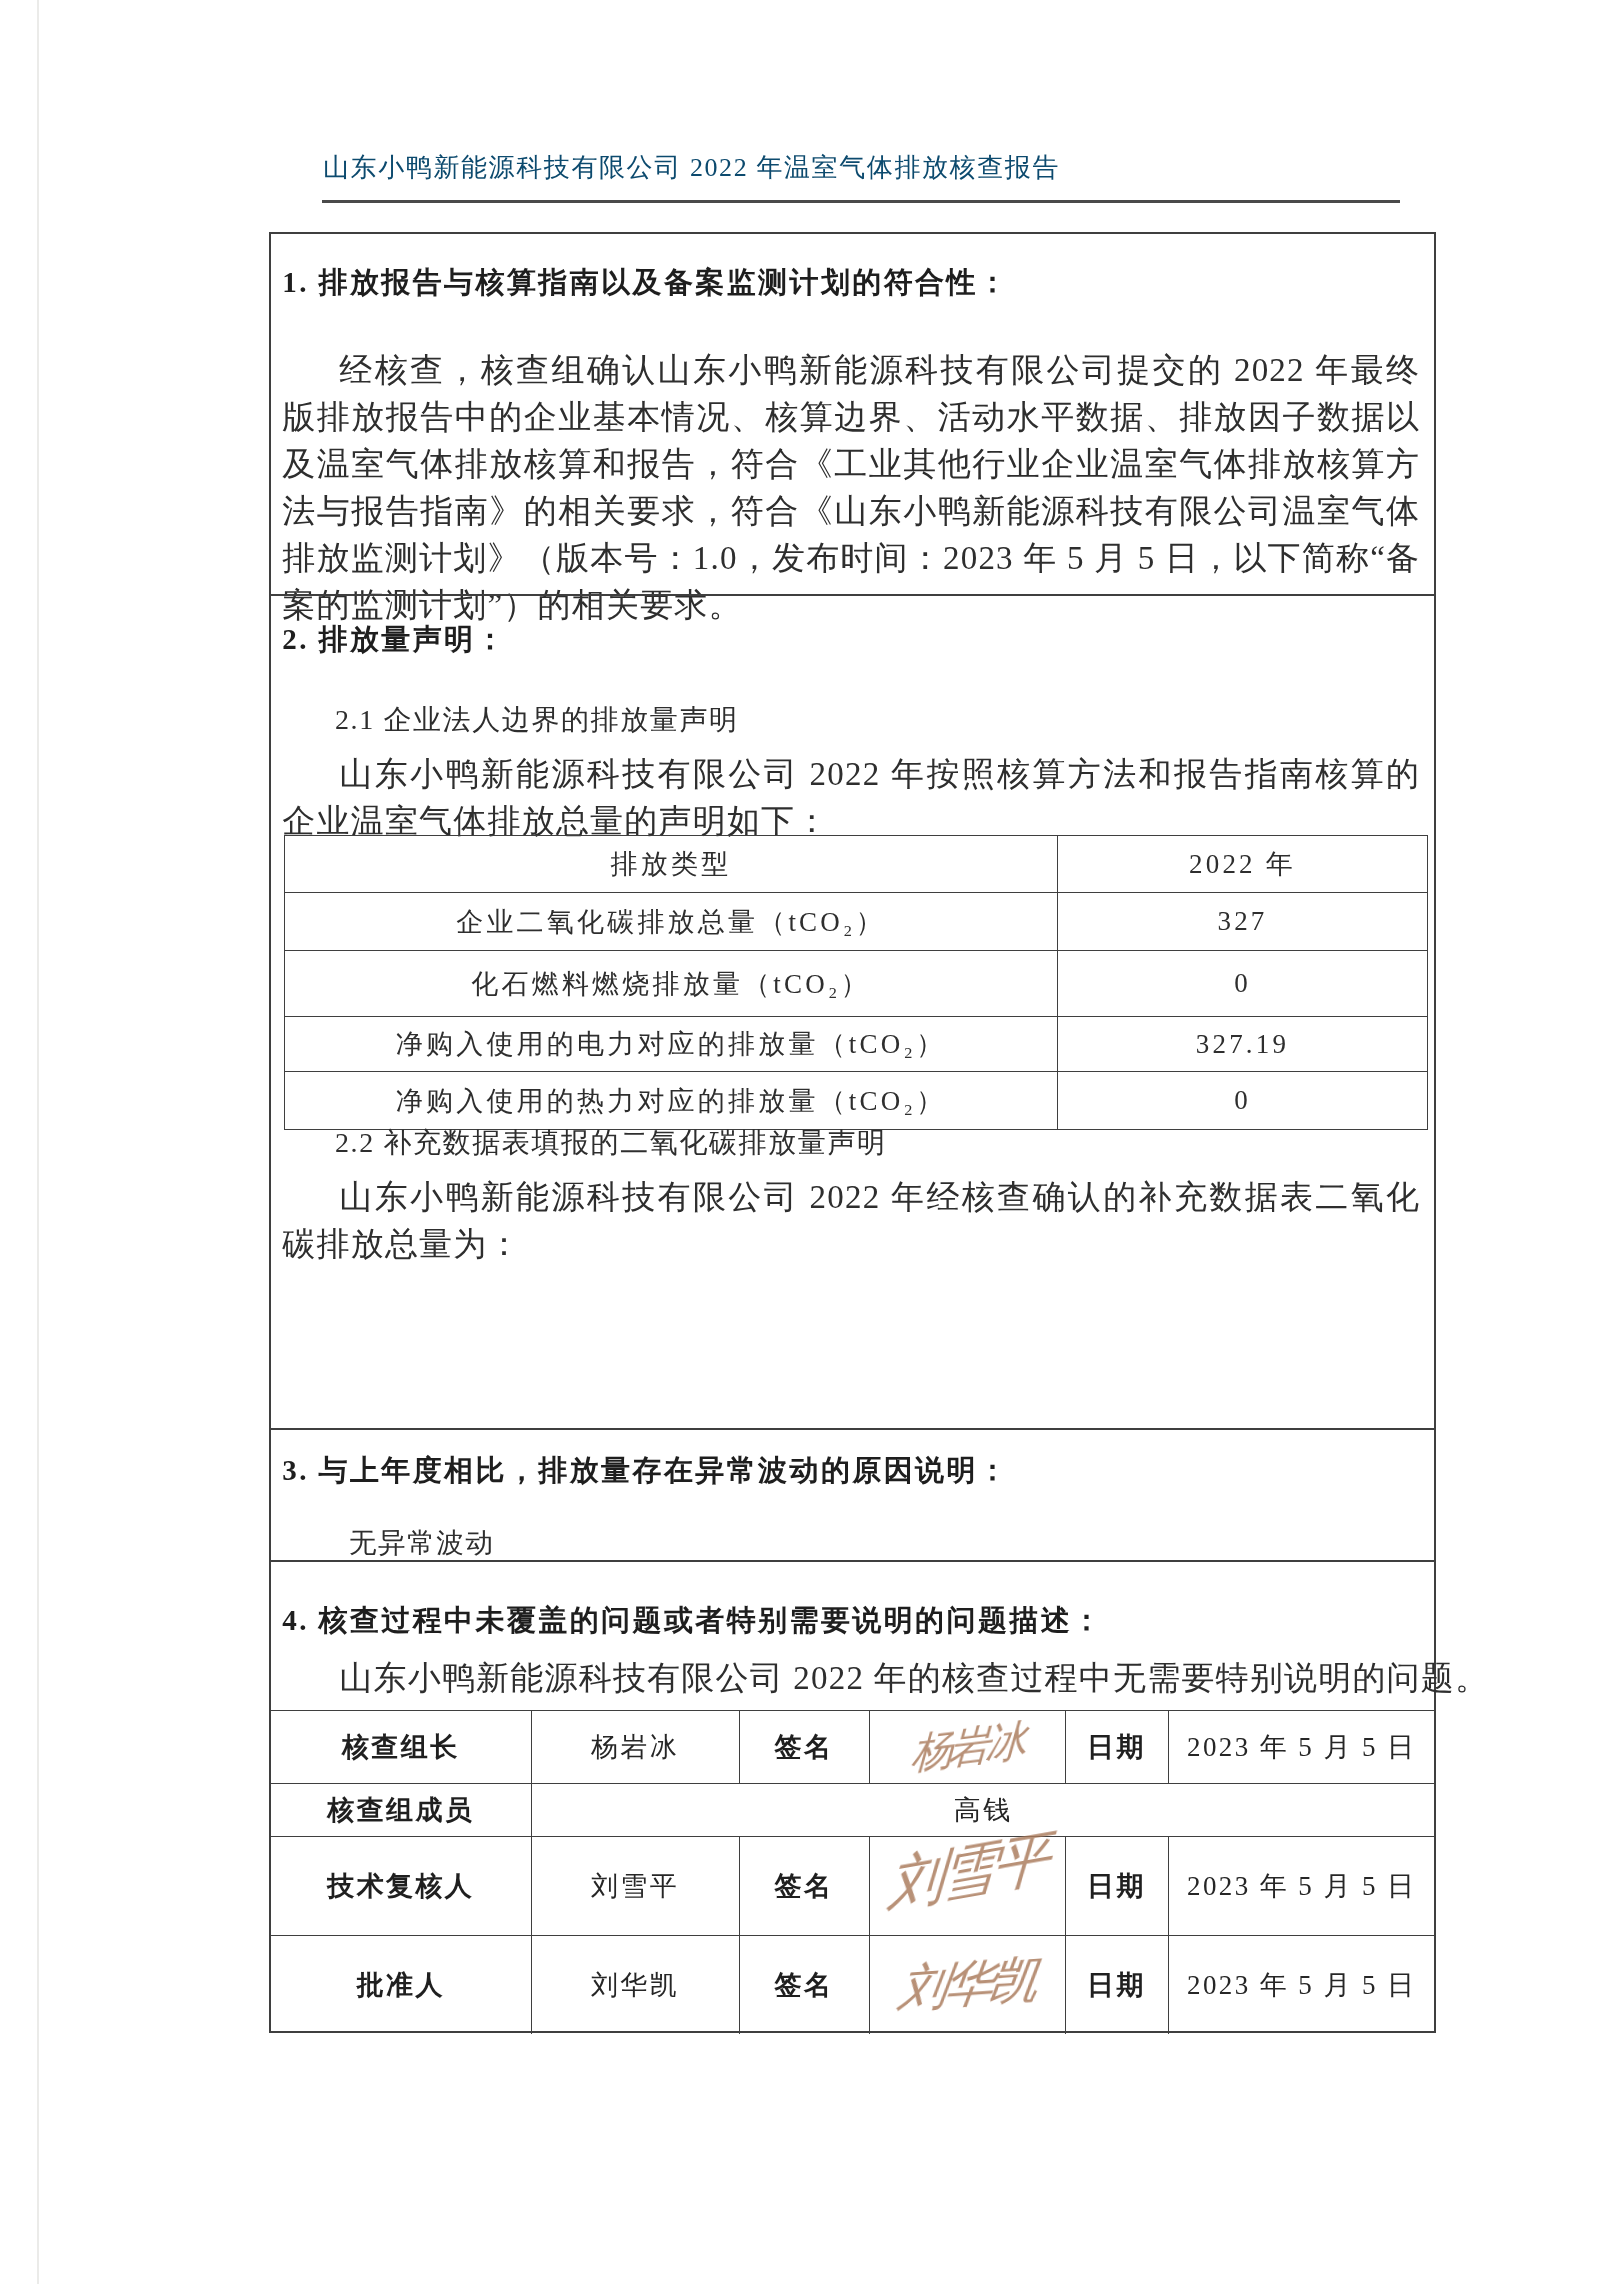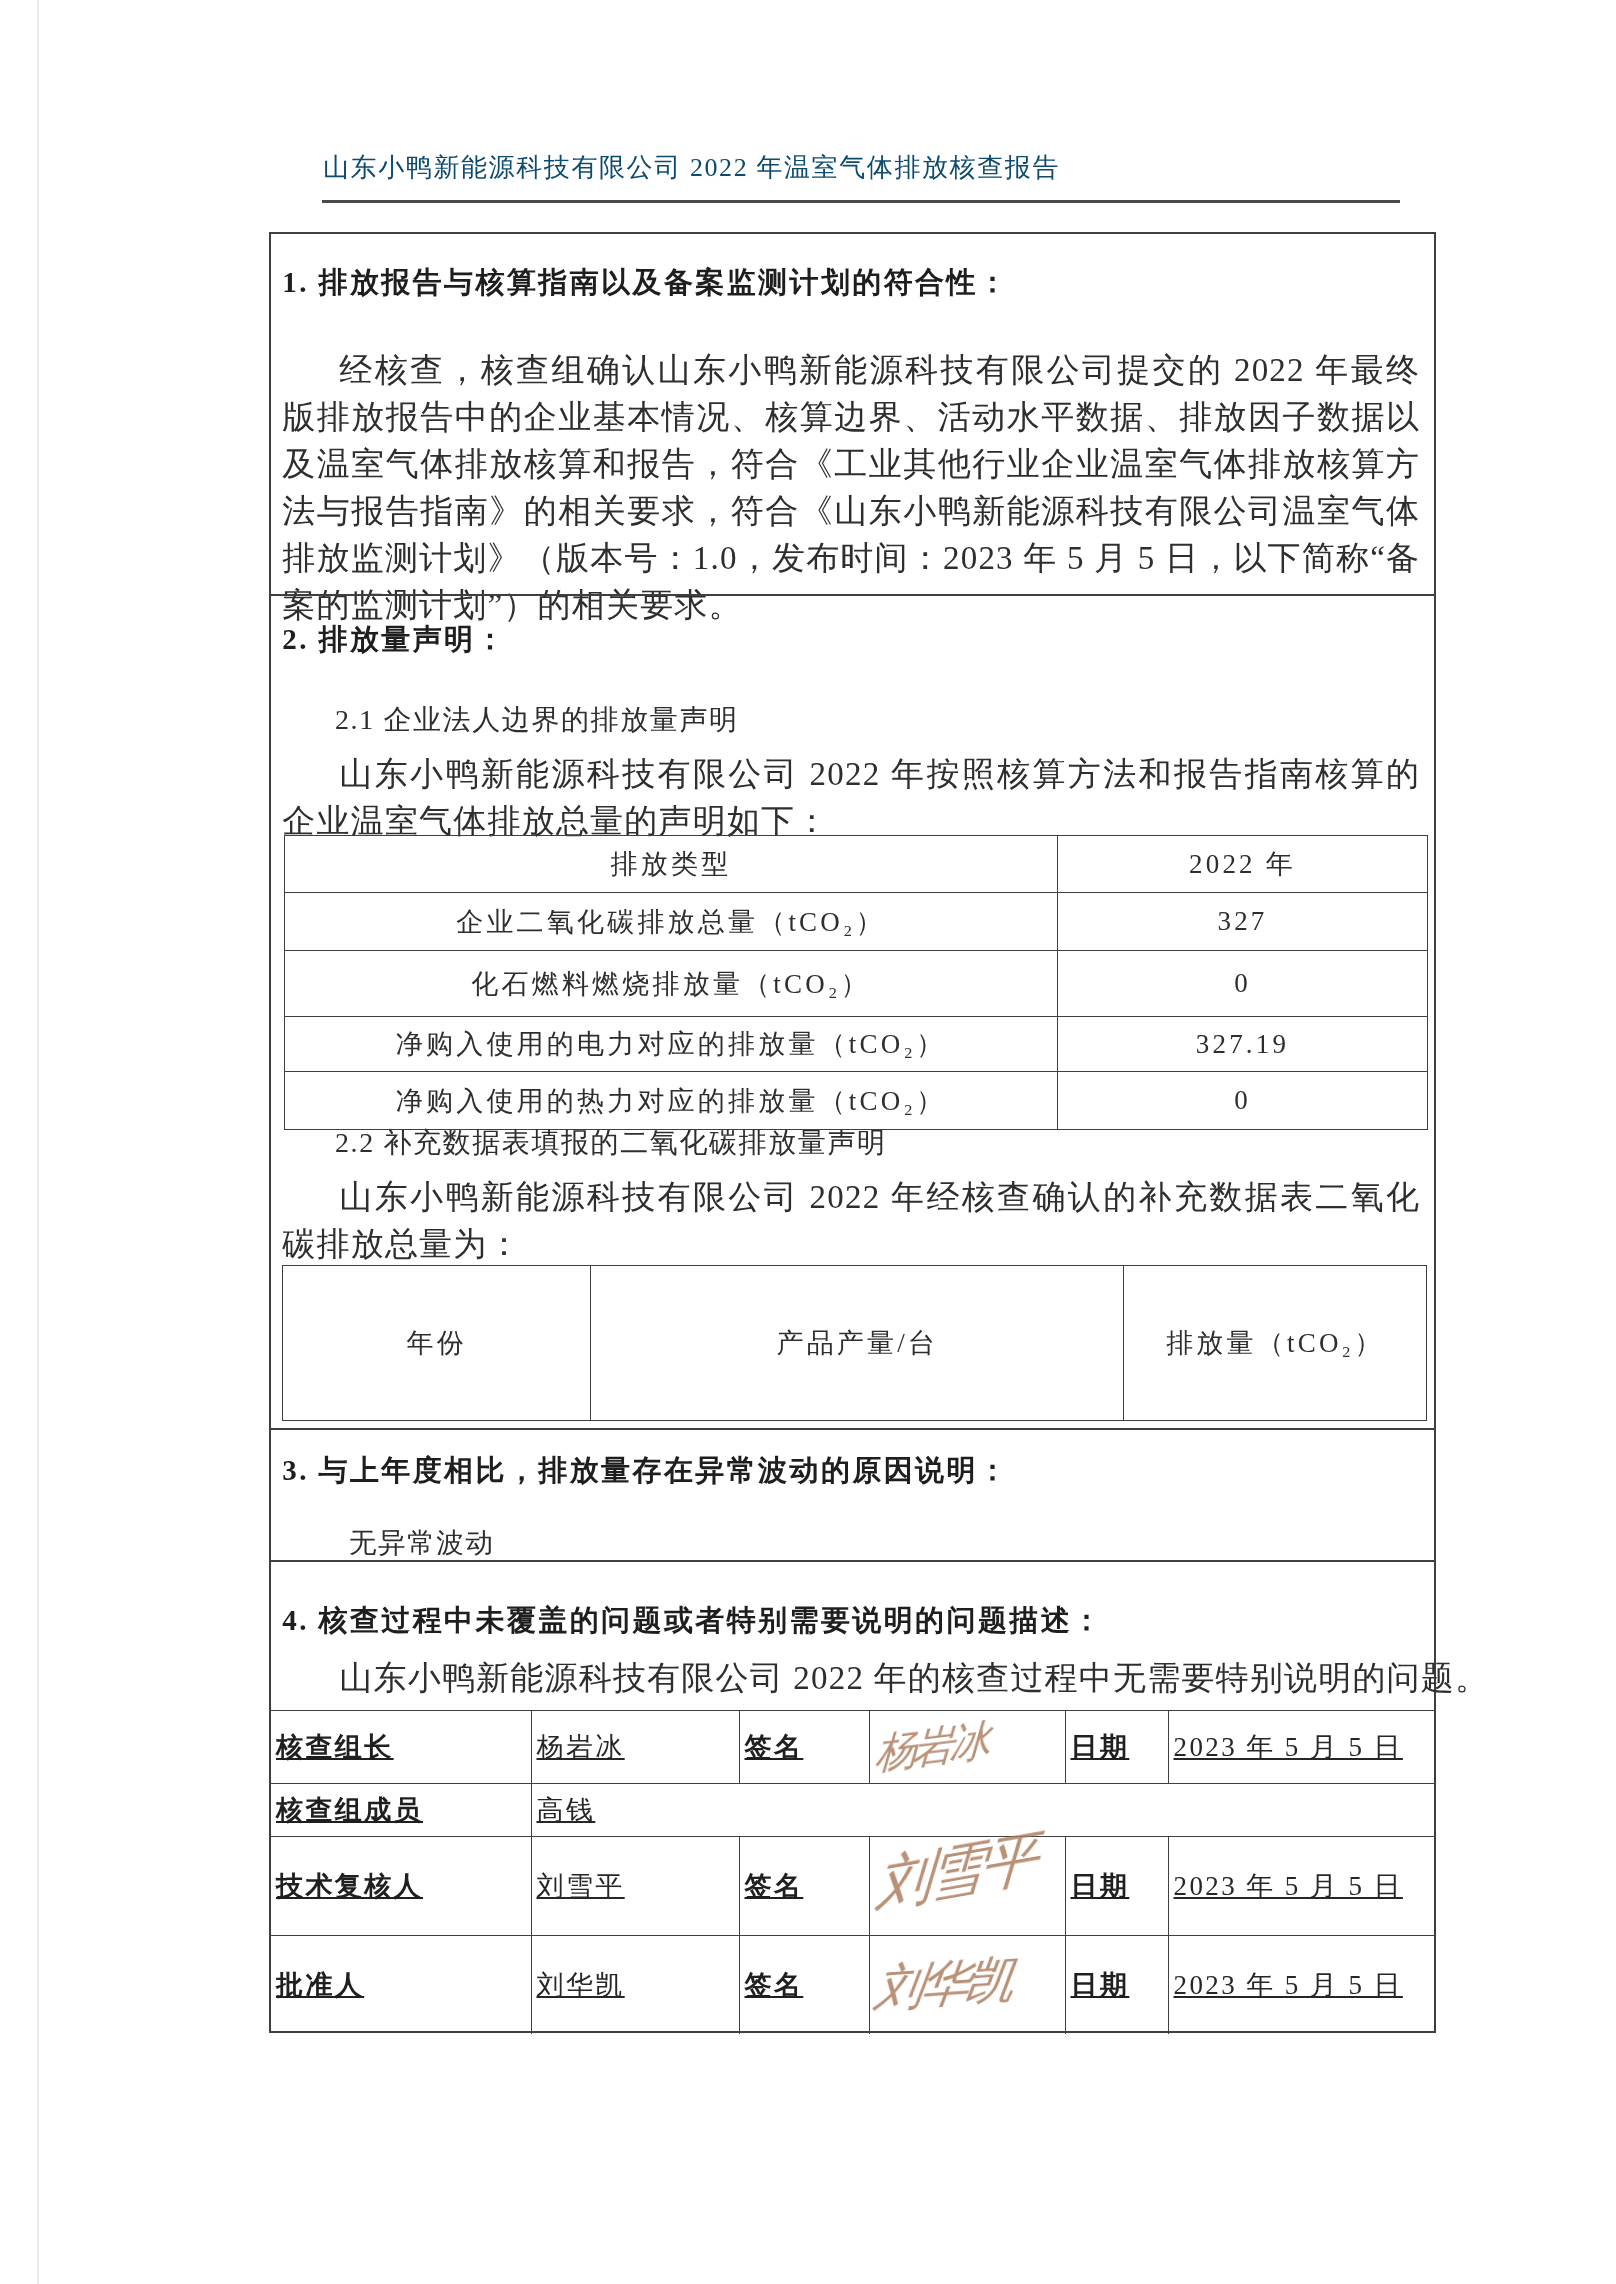--- a/index.html
+++ b/index.html
@@ -40,22 +40,22 @@
   table.datatable td,table.datatable th{
     border:1.6px solid #3f3f3f;text-align:center;vertical-align:middle;
     font-weight:normal;letter-spacing:3.2px;padding:0 5px;overflow:hidden;
   }
   table.sigtable{
     position:absolute;left:0;top:1476px;width:1163px;height:322px;
     border-collapse:collapse;table-layout:fixed;font-size:27px;color:#262626;
     border-top:1.6px solid #3f3f3f;
   }
   table.sigtable td{
-    border:1.6px solid #3f3f3f;vertical-align:middle;
-    letter-spacing:2.4px;padding:5px;overflow:visible;text-decoration:underline;
+    border:1.6px solid #3f3f3f;text-align:center;vertical-align:middle;
+    letter-spacing:2.4px;padding:5px;overflow:visible;
   }
   table.sigtable tr td:first-child{border-left:none;}
   table.sigtable tr td:last-child{border-right:none;}
   table.sigtable tr:last-child td{border-bottom:none;}
   .role-label{font-weight:bold;color:#1f1f1f;}
   .sig-script{
     display:inline-block;color:#a9795a;opacity:.82;
     font-style:italic;letter-spacing:-4.8px;
     transform:rotate(-7deg) skewX(-10deg);
     filter:blur(0.3px);
@@ -117,25 +117,20 @@
   <div class="sub-heading" style="top:890px;">2.2 补充数据表填报的二氧化碳排放量声明</div>
   <div class="body-par" style="top:940px;">山东小鸭新能源科技有限公司 2022 年经核查确认的补充数据表二氧化碳排放总量为：</div>
 
   <table class="datatable" style="left:11.3px;top:1031px;width:1144px;height:156px;">
     <colgroup>
         <col style="width:308px;">
         <col style="width:533px;">
         <col style="width:303px;">
       </colgroup>
     <tbody>
-        <tr style="height:53px;">
-      <th>年份</th>
-      <th>产品产量/台</th>
-      <th>排放量（tCO₂）</th>
-    </tr>
   </tbody>
     </table>
 
   <div class="hline" style="top:1194px;"></div>
 
   <div class="sec-heading" style="top:1217px;">3. 与上年度相比，排放量存在异常波动的原因说明：</div>
   <div class="plain-line" style="top:1291px;">无异常波动</div>
 
   <div class="hline" style="top:1326px;"></div>
 

